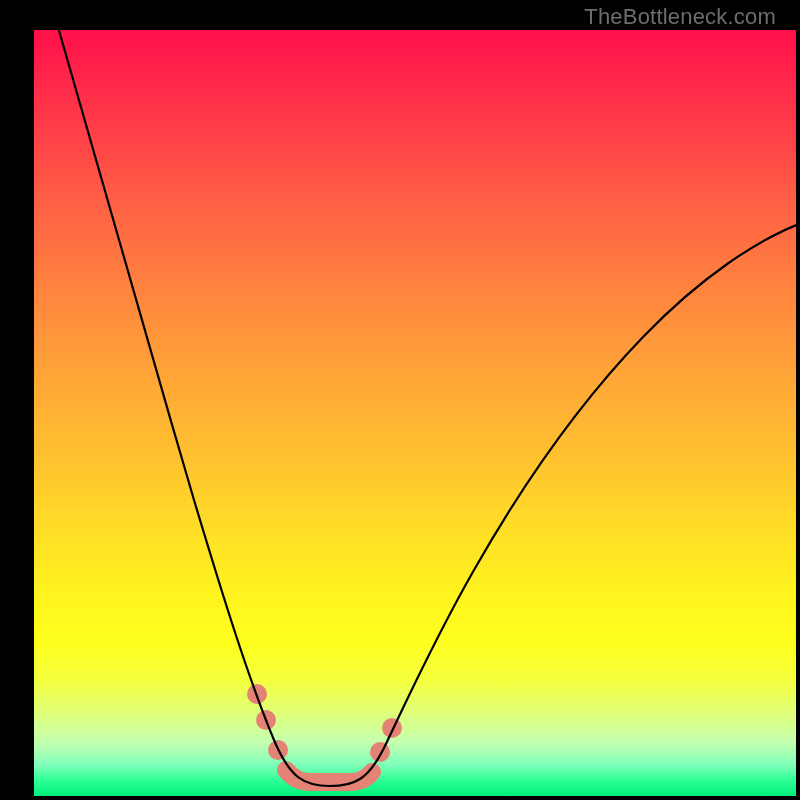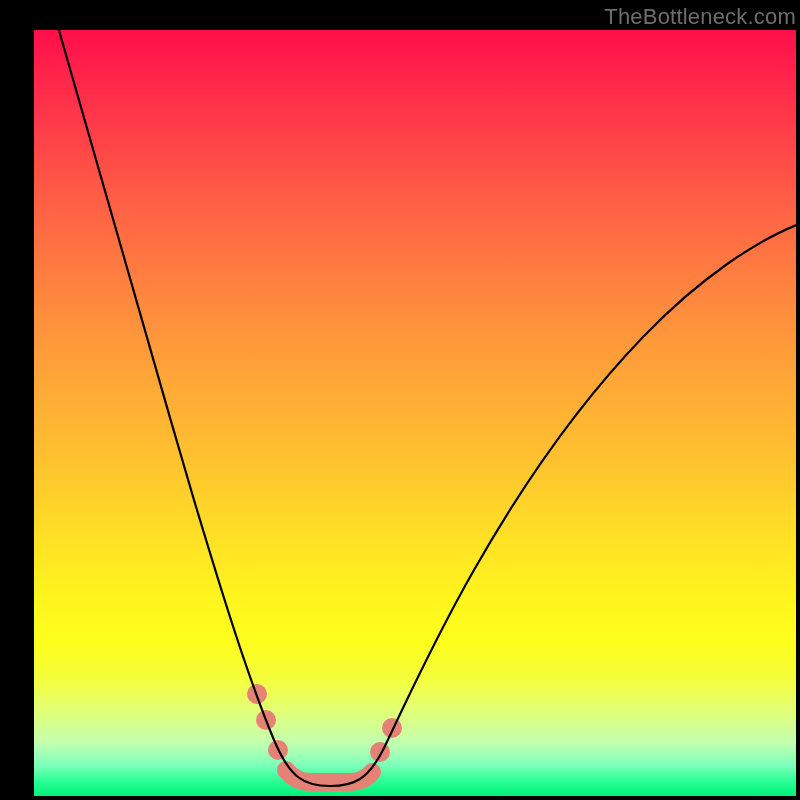--- a/index.html
+++ b/index.html
@@ -15,21 +15,21 @@
     position: absolute;
     left: 0;
     top: 0;
     width: 800px;
     height: 800px;
     background: #000;
   }
   .watermark {
     position: absolute;
     top: 4px;
-    right: 4px;
+    right: 24px;
     color: #6d6d6d;
     font-size: 22px;
     font-weight: 500;
     letter-spacing: 0.2px;
     z-index: 20;
   }
   .plot-area {
     position: absolute;
     left: 34px;
     top: 30px;

